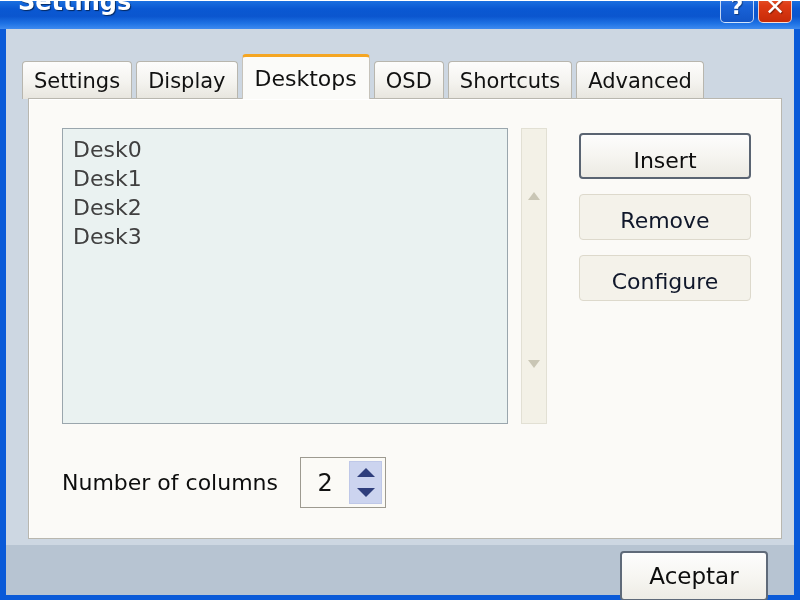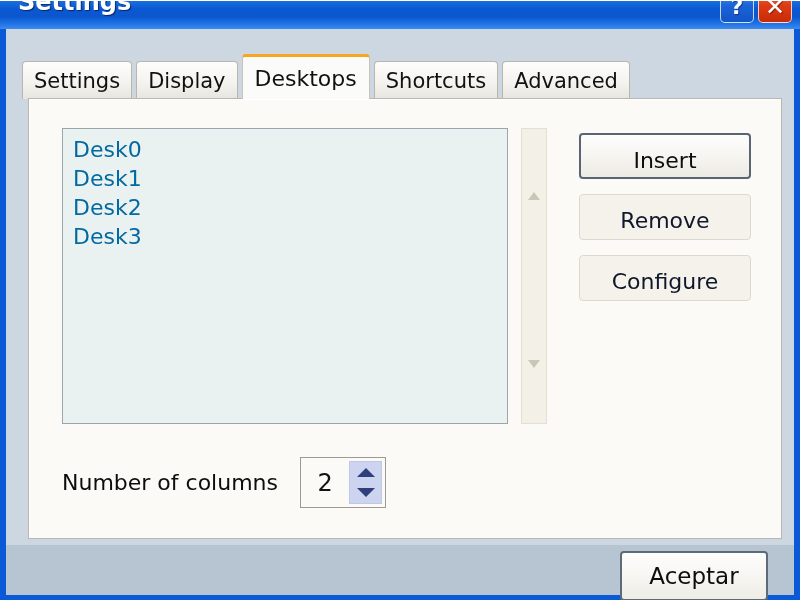--- a/index.html
+++ b/index.html
@@ -143,21 +143,21 @@
     width: 446px;
     height: 296px;
     background: #eaf2f1;
     border: 1px solid #9aa6ad;
     box-sizing: border-box;
     overflow: hidden;
     padding: 6px 0 0 6px;
   }
   .list-item {
     font-size: 22px;
-    color: #0369a1;
+    color: #404040;
     line-height: 29px;
     padding-left: 4px;
     white-space: nowrap;
   }
 
   
   .scrollbar {
     position: absolute;
     left: 492px;
     top: 29px;
@@ -330,20 +330,23 @@
     <div class="tab">
       <span>Settings</span>
     </div>
     <div class="tab">
       <span>Display</span>
     </div>
     <div class="tab active">
       <span>Desktops</span>
     </div>
     <div class="tab">
+      <span>OSD</span>
+    </div>
+    <div class="tab">
       <span>Shortcuts</span>
     </div>
     <div class="tab">
       <span>Advanced</span>
     </div>
   </div>
 
   <div class="panel">
 
     <div class="listbox">

